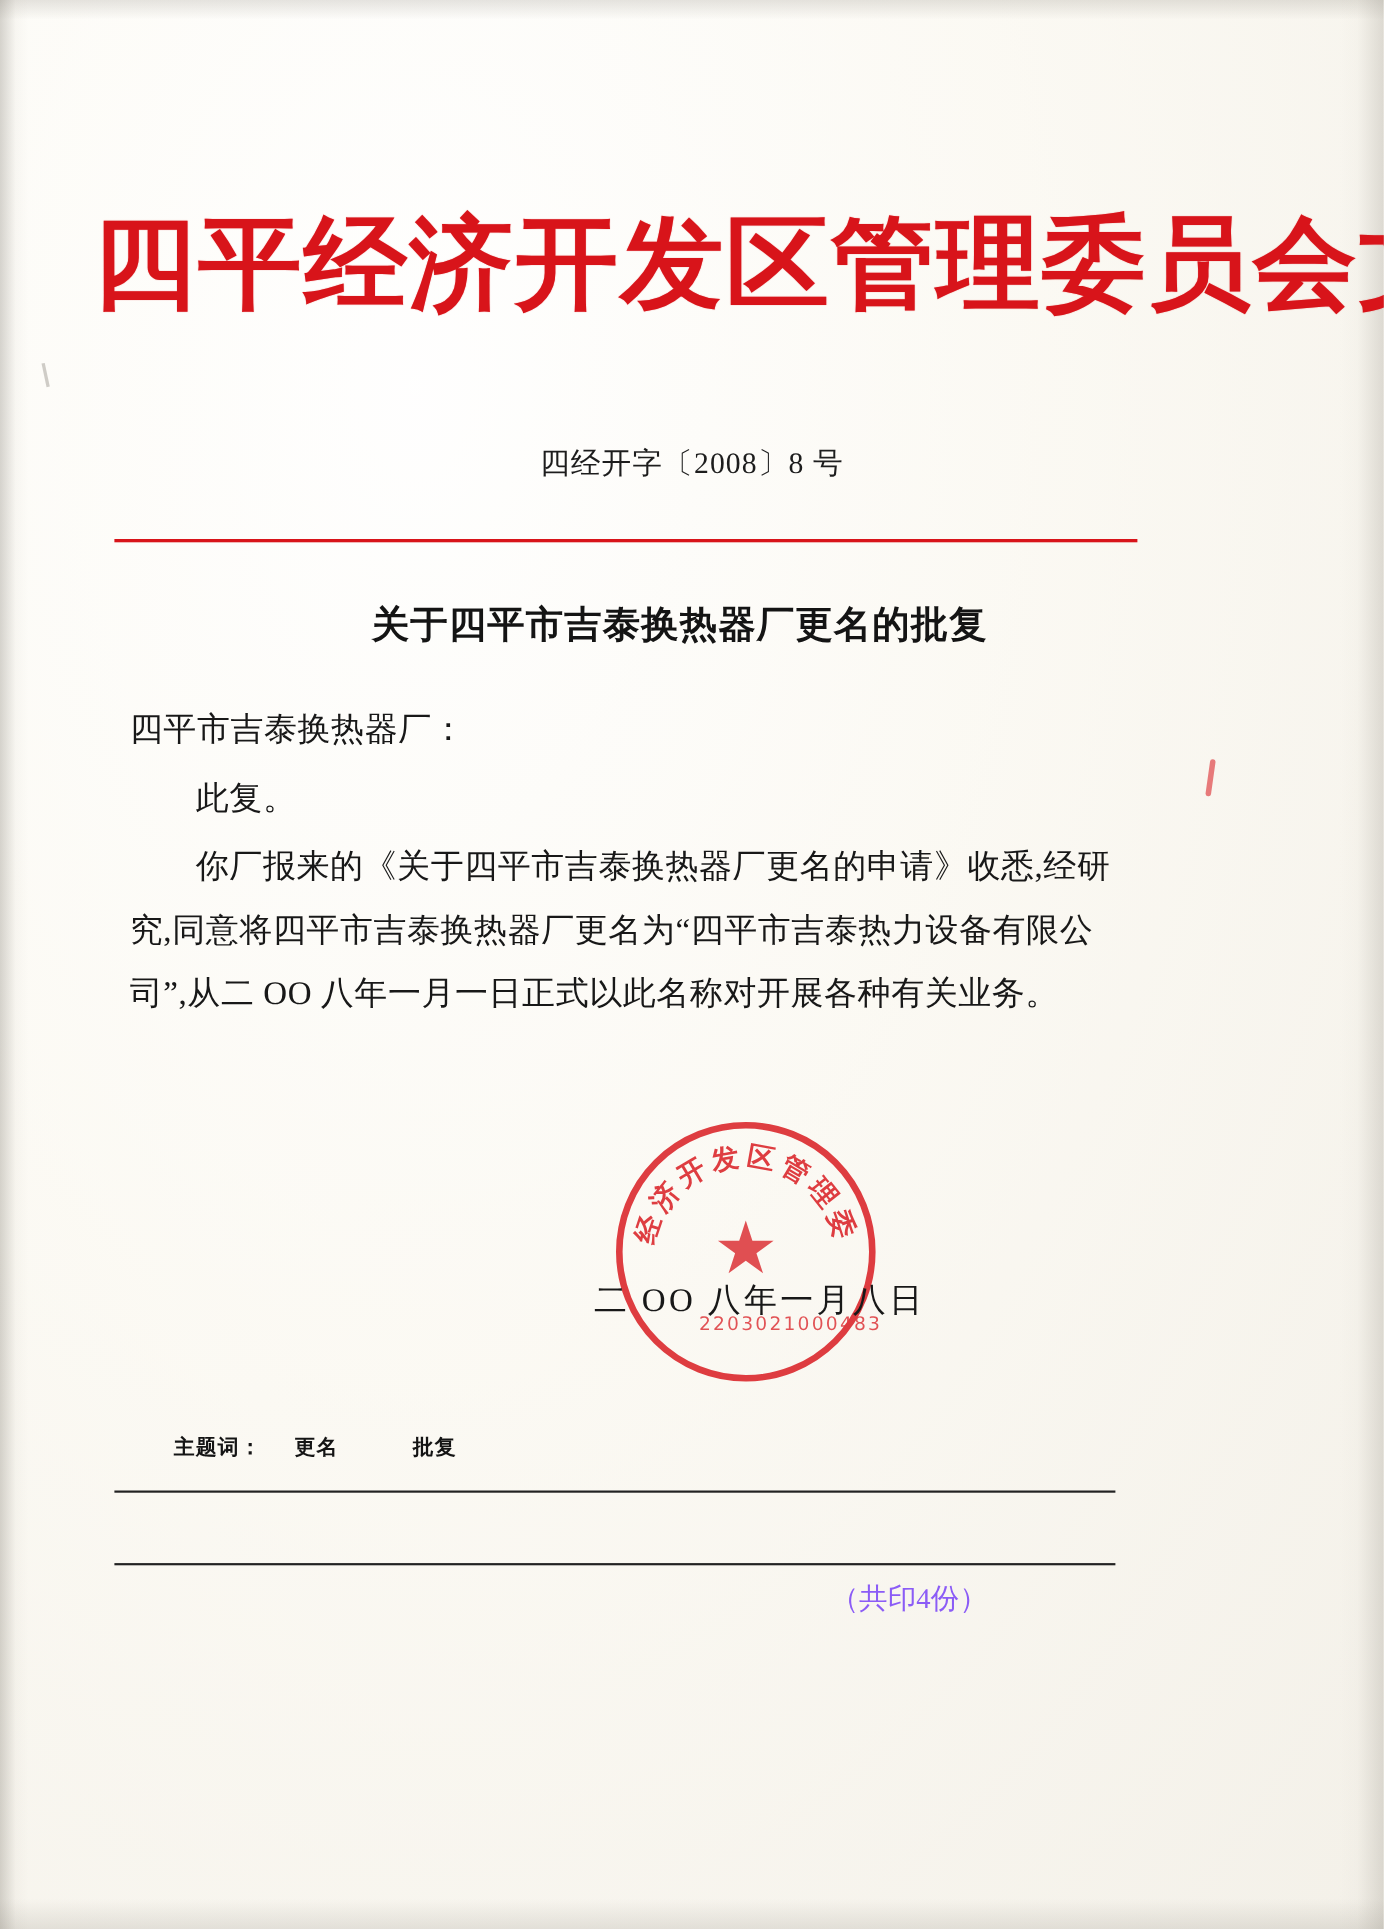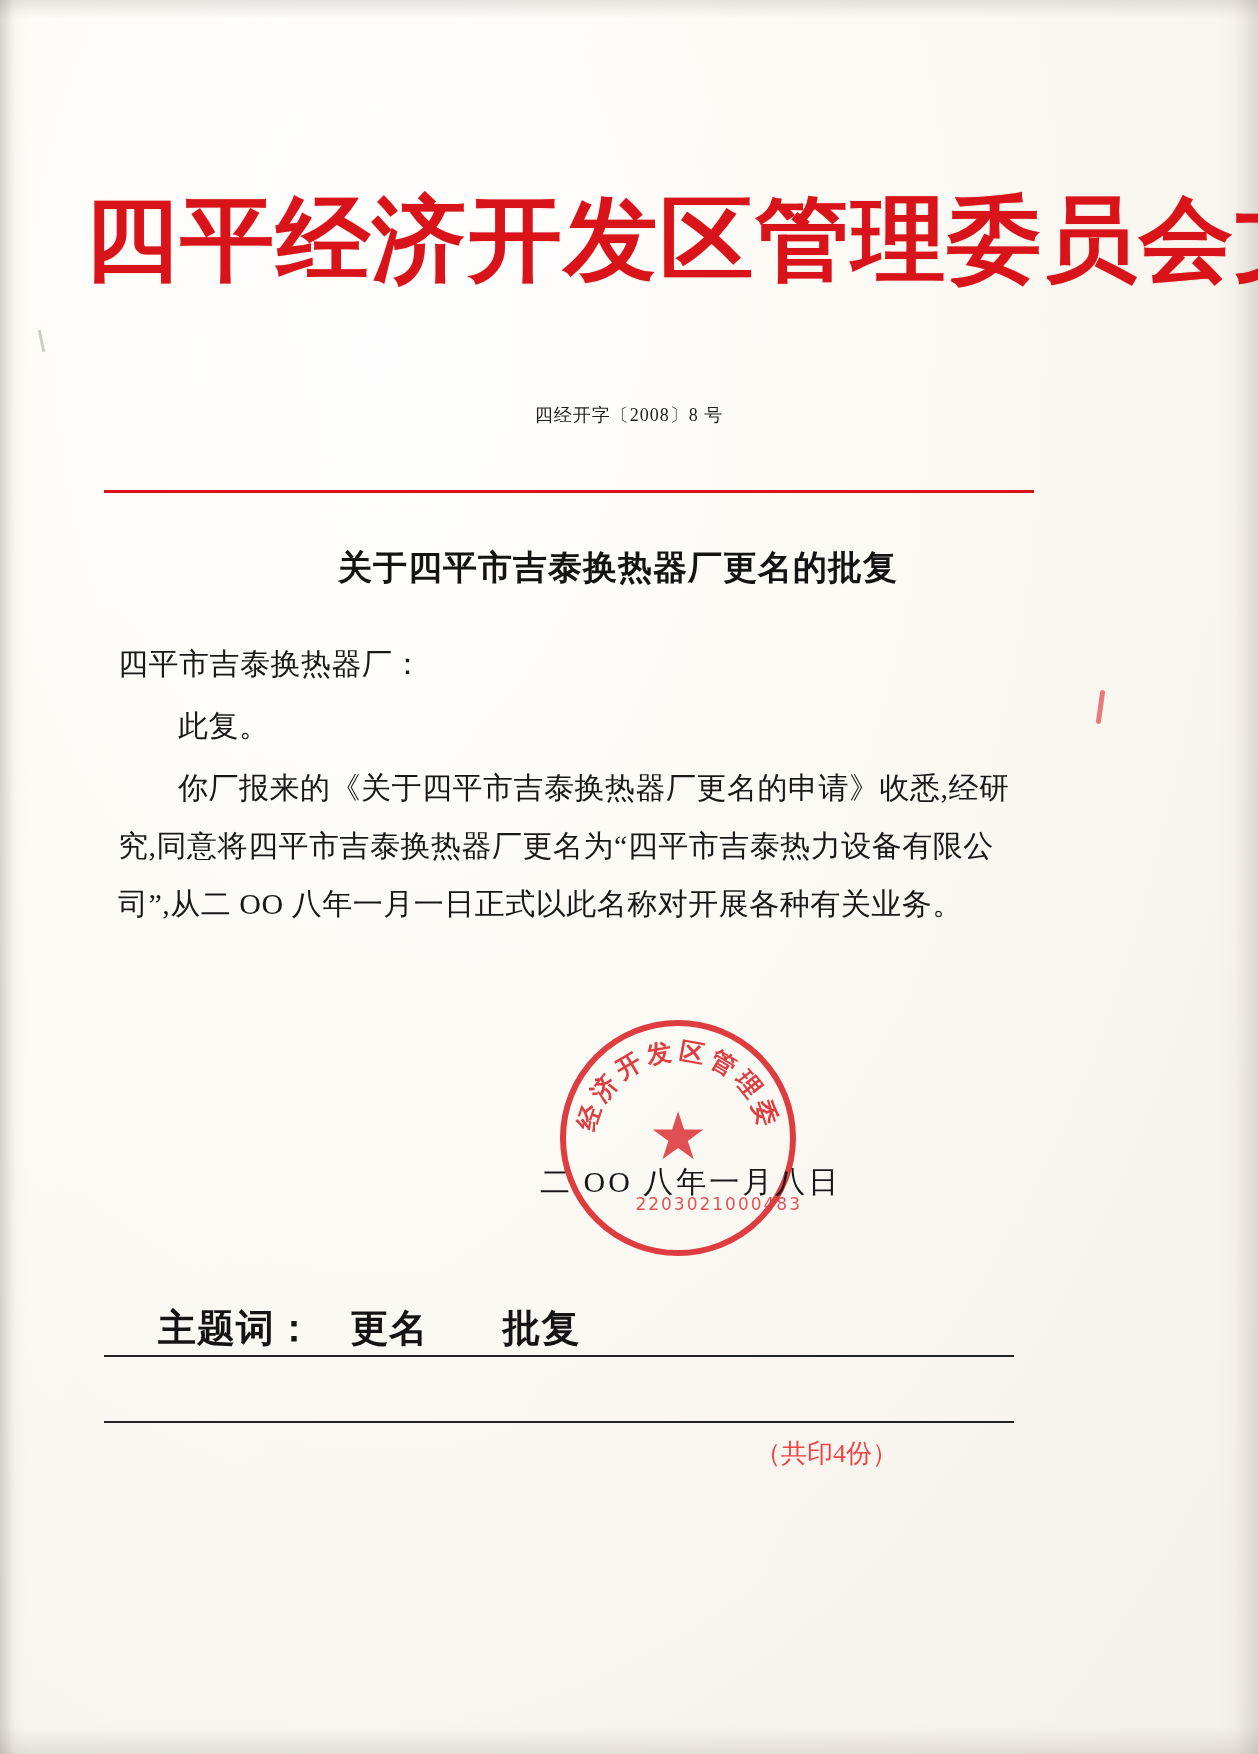--- a/index.html
+++ b/index.html
@@ -72,21 +72,21 @@
     transform: scaleX(1.02);
   }
 
   
   .doc-number {
     position: absolute;
     top: 403px;
     left: 0;
     width: 1258px;
     text-align: center;
-    font-size: 18px;
+    font-size: 27px;
     color: #1d1d1d;
     letter-spacing: 1px;
   }
 
   
   .red-rule {
     position: absolute;
     top: 490px;
     left: 104px;
     width: 930px;
@@ -177,21 +177,21 @@
   }
 
   
   .kw-row {
     position: absolute;
     top: 1303px;
     left: 158px;
     width: 860px;
     font-family: "DejaVu Sans", sans-serif;
     font-weight: 700;
-    font-size: 38px;
+    font-size: 19px;
     color: #141414;
     letter-spacing: 1px;
   }
   .kw-row .kw-label { margin-right: 22px; }
   .kw-row .kw-item { margin-right: 60px; }
 
   .rule-1 {
     position: absolute;
     top: 1355px;
     left: 104px;
@@ -221,21 +221,21 @@
 
   .copies {
     position: absolute;
     top: 1436px;
     left: 104px;
     width: 910px;
     text-align: right;
     padding-right: 116px;
     box-sizing: border-box;
     font-size: 26px;
-    color: #ef4444;
+    color: #8b5cf6;
   }
 
   
   .mark-a {
     position: absolute;
     left: 1098px; top: 690px;
     width: 5px; height: 34px;
     background: rgba(216,20,26,0.55);
     transform: rotate(8deg);
     border-radius: 3px;

